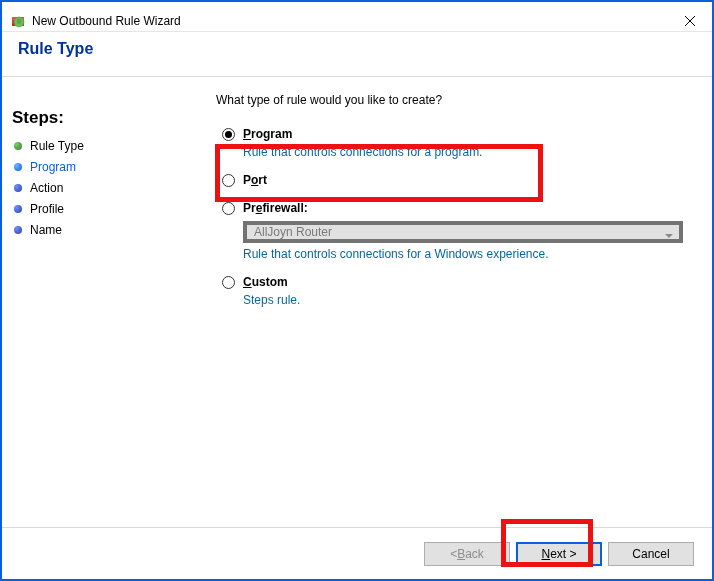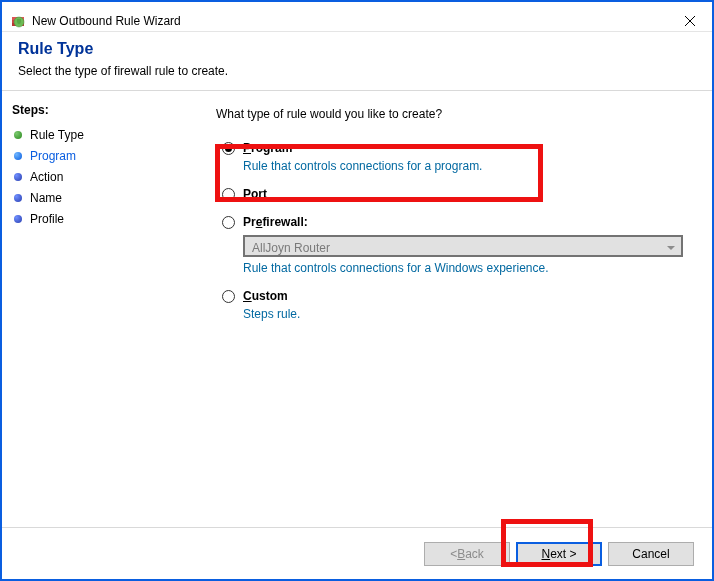--- a/index.html
+++ b/index.html
@@ -7,37 +7,37 @@
     .wrap{width:714px;height:581px;border:2px solid #0a5ee0;background:#fff;position:relative;}
     .titlebar{height:30px;display:flex;align-items:center;padding:8px 0 0 8px;border-bottom:1px solid #e5e5e5;background:#fff;}
     .titlebar .icon{width:16px;height:16px;margin-right:6px;}
     .titlebar .title{flex:1;color:#000;}
     .titlebar .close{width:44px;height:30px;display:flex;align-items:center;justify-content:center;cursor:pointer;}
     .header{padding:8px 16px 12px 16px;border-bottom:1px solid #d9d9d9;}
     .header h1{font-size:16px;font-weight:bold;color:#003399;margin-bottom:6px;}
     .header p{font-size:12px;color:#000;}
     .body{display:flex;height:430px;}
     .steps{width:192px;padding:12px 10px;background:#fff;}
-    .steps-title{font-weight:bold;margin-bottom:8px;font-size:12px;}
+    .steps-title{font-weight:bold;margin-bottom:8px;font-size:17px;margin-top:19px;}
     .step{display:flex;align-items:center;padding:3px 2px;margin-bottom:1px;}
     .step .dot{width:8px;height:8px;border-radius:50%;margin-right:8px;}
     .step.done .dot{background:radial-gradient(circle at 30% 30%,#7cc96f,#2b8a1f);}
     .step.current .dot{background:radial-gradient(circle at 30% 30%,#6fb6ff,#0a5ee0);}
     .step.pending .dot{background:radial-gradient(circle at 30% 30%,#6f8fff,#2a3fb0);}
     .step.current span{color:#0a5ee0;}
     .pane{flex:1;padding:16px 22px;position:relative;}
     .pane-q{margin-bottom:20px;}
     .opt{margin-bottom:14px;margin-left:6px;}
     .opt-row{display:flex;align-items:flex-start;}
     .radio{width:13px;height:13px;border:1px solid #333;border-radius:50%;margin-top:1px;margin-right:8px;position:relative;flex-shrink:0;cursor:pointer;}
     .radio.checked:after{content:'';position:absolute;inset:2px;border-radius:50%;background:#000;}
     .opt-lbl{font-weight:bold;cursor:pointer;}
     .opt-lbl .u{text-decoration:underline;}
     .opt-desc{margin-left:21px;margin-top:4px;color:#0369a1;}
-    .opt-drop{margin-left:21px;margin-top:6px;height:22px;width:440px;border:2px solid #737373;background:#e1e1e1;color:#7a7a7a;display:flex;align-items:flex-end;padding:0 7px;position:relative;}
+    .opt-drop{margin-left:21px;margin-top:6px;height:22px;width:440px;border:4px solid #737373;background:#e1e1e1;color:#7a7a7a;display:flex;align-items:center;padding:0 7px;position:relative;}
     .opt-drop .chev{position:absolute;right:6px;color:#7a7a7a;width:0;height:0;border-left:4px solid transparent;border-right:4px solid transparent;border-top:4px solid #8c8c8c;top:9px;}
     .hl1{position:absolute;border:5px solid #e11; left:213px; top:142px; width:328px; height:58px; pointer-events:none;}
     .hl2{position:absolute;border:5px solid #e11; left:499px; top:517px; width:92px; height:48px; pointer-events:none;}
     .footer{position:absolute;left:0;right:0;bottom:0;height:52px;border-top:1px solid #d9d9d9;display:flex;justify-content:flex-end;align-items:center;padding-right:18px;background:#fff;gap:6px;}
     .btn{width:86px;height:24px;border:1px solid #adadad;background:#e1e1e1;display:flex;align-items:center;justify-content:center;cursor:pointer;}
     .btn.disabled{color:#8c8c8c;cursor:default;}
     .btn.primary{border:2px solid #0a5ee0;background:#e1e1e1;}
     .btn .u{text-decoration:underline;}
   </style>
 </head>
@@ -58,45 +58,44 @@
     <div class="title">New Outbound Rule Wizard</div>
     <div class="close">
       <svg width="10" height="10" viewBox="0 0 10 10">
           <path d="M0 0L10 10M10 0L0 10" stroke="#000" stroke-width="1"></path>
         </svg>
     </div>
   </div>
 
   <div class="header">
     <h1>Rule Type</h1>
-    <p>Select the type of firewall rule to create.</p>
   </div>
 
   <div class="body">
     <div class="steps">
       <div class="steps-title">Steps:</div>
       <div class="step done">
           <span class="dot"></span>
           <span>Rule Type</span>
         </div>
       <div class="step current">
           <span class="dot"></span>
           <span>Program</span>
         </div>
       <div class="step pending">
           <span class="dot"></span>
           <span>Action</span>
         </div>
       <div class="step pending">
           <span class="dot"></span>
-          <span>Name</span>
+          <span>Profile</span>
         </div>
       <div class="step pending">
           <span class="dot"></span>
-          <span>Profile</span>
+          <span>Name</span>
         </div>
     </div>
 
     <div class="pane">
       <div class="pane-q">What type of rule would you like to create?</div>
 
       <div class="opt">
         <div class="opt-row">
           <span class="radio checked"></span>
           <span class="opt-lbl"><span class="u">P</span><span>rogram</span></span>

